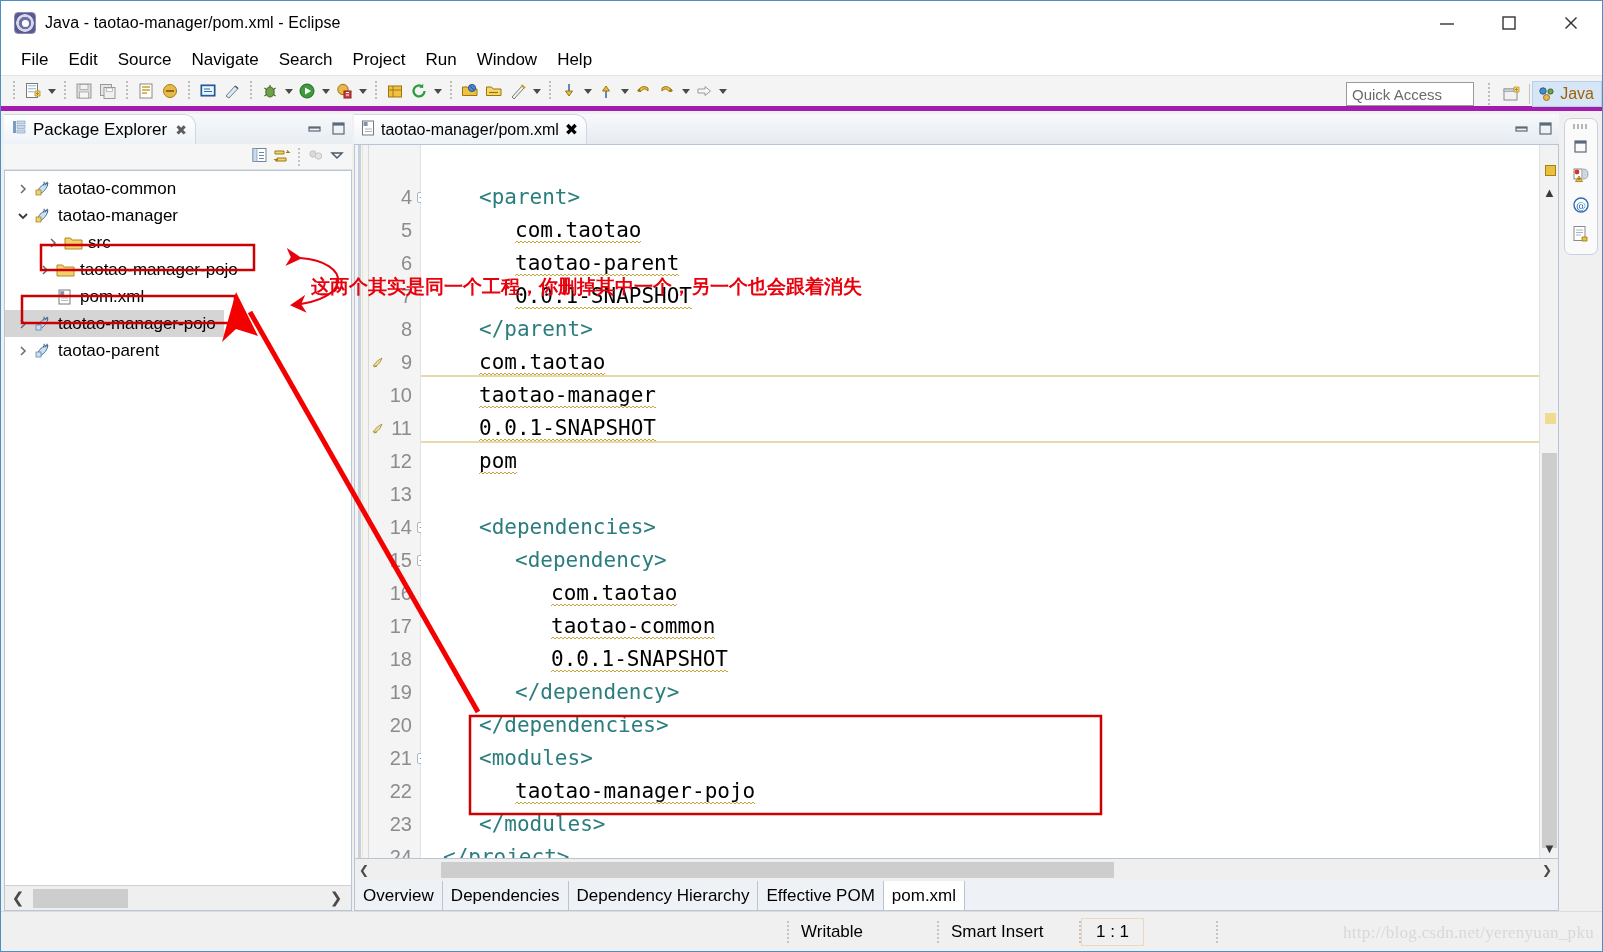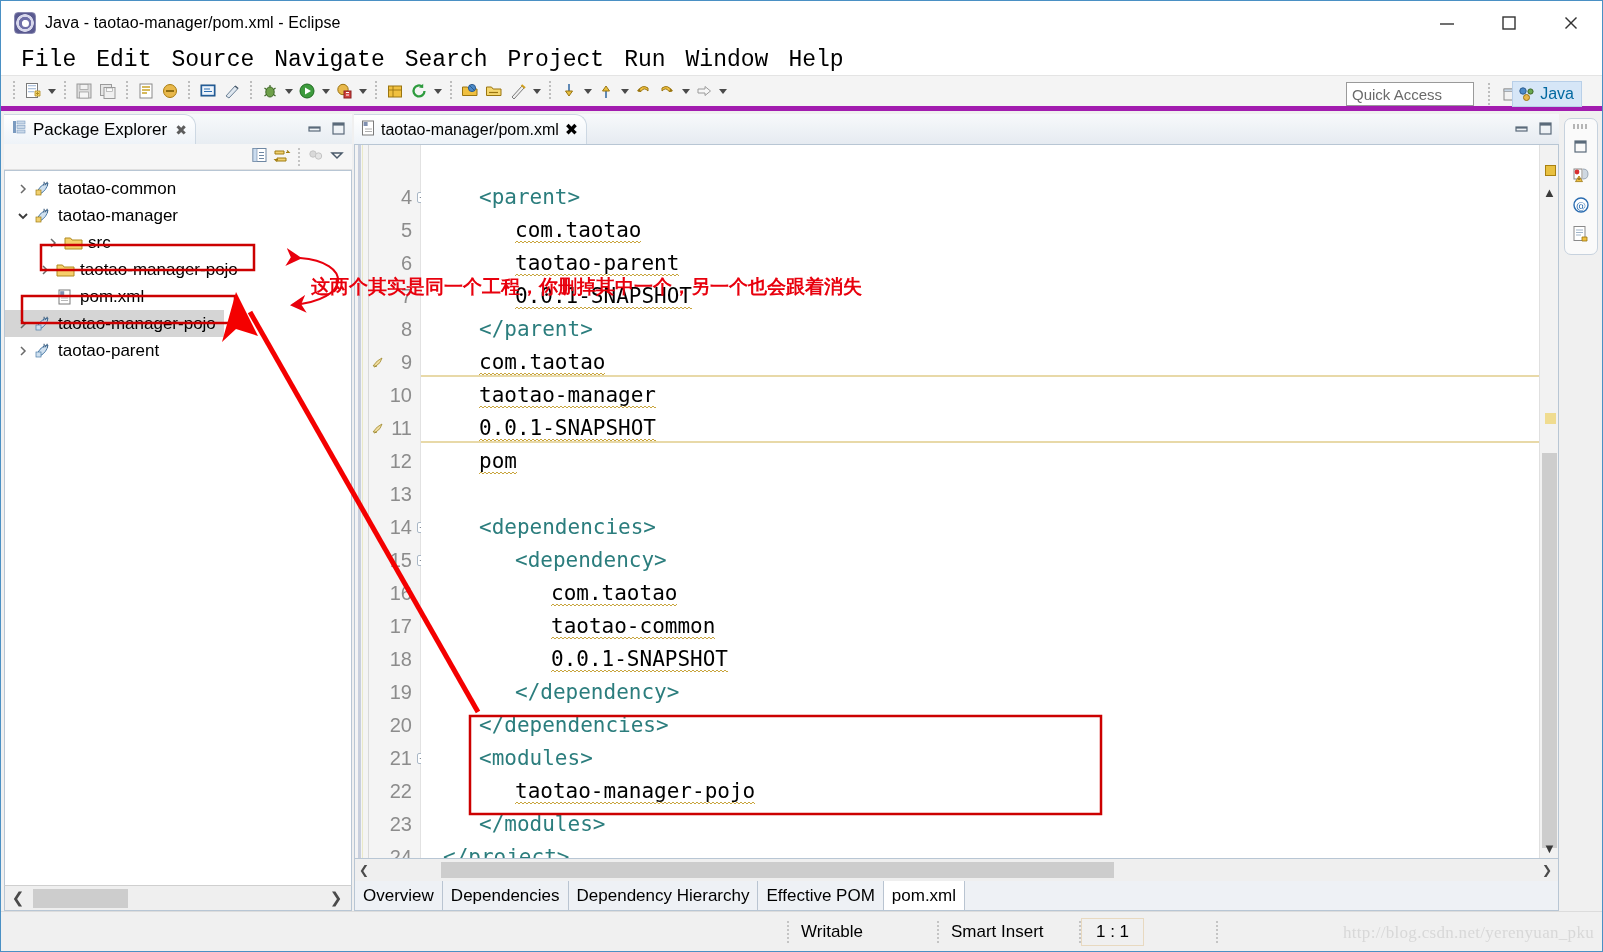--- a/index.html
+++ b/index.html
@@ -41,23 +41,22 @@
   .winbtn {
     width:62px;height:44px;display:flex;align-items:center;justify-content:center;
   }
   .winbtn svg { display:block; }
   
   .menubar {
     height:30px; flex:0 0 30px; display:flex; align-items:center;
     background:#ffffff; padding-left:10px;
   }
   .menu-item {
-    font-size:23px; color:#000; padding:2px 10px; line-height:24px;
+    font-size:17px; color:#000; padding:2px 10px; line-height:24px;
     white-space:nowrap;
-    font-family:Liberation Mono, monospace;
   }
   
   .toolbar {
     flex:0 0 36px; height:36px; background:#f4f4f4;
     border-top:1px solid #e4e4e4; border-bottom:5px solid #a21caf;
     display:flex; align-items:center; padding-left:6px; position:relative;
   }
   .tb { width:24px;height:24px; display:flex;align-items:center;justify-content:center; position:relative;}
   .tb svg{display:block;}
   .tb-arrow {
@@ -77,24 +76,24 @@
     position:absolute; right:128px; top:6px;
     width:128px; height:24px; background:#fff; border:1px solid #9a9a9a;
     font-size:15px; color:#6a6a6a; padding:1px 5px; line-height:21px;
   }
   .persp-sep { position:absolute; right:112px; top:7px; width:2px; height:22px;
     background:repeating-linear-gradient(to bottom,#bdbdbd 0 2px,transparent 2px 4px);}
   .persp-open { position:absolute; right:78px; top:7px; width:24px;height:22px;
      display:flex;align-items:center;justify-content:center;}
   .persp-div { position:absolute; right:72px; top:8px; width:1px;height:20px;background:#c3c3c3;}
   .persp-java {
-    position:absolute; right:20px; top:5px; height:26px;
+    position:absolute; right:0; top:5px; height:26px;
     background:#d6e6f7; border:1px solid #b8cfe8;
     display:flex;align-items:center; gap:4px; padding:0 7px 0 5px;
-    font-size:16px; color:#0369a1;
+    font-size:16px; color:#a16207;
   }
   
   .main { flex:1 1 auto; display:flex; position:relative; background:#f0f0f0; min-height:0;}
 
   
   .pkg-panel {
     width:348px; flex:0 0 348px; display:flex; flex-direction:column;
     margin:3px 0 0 3px; position:relative;
   }
   .view-tabbar {

